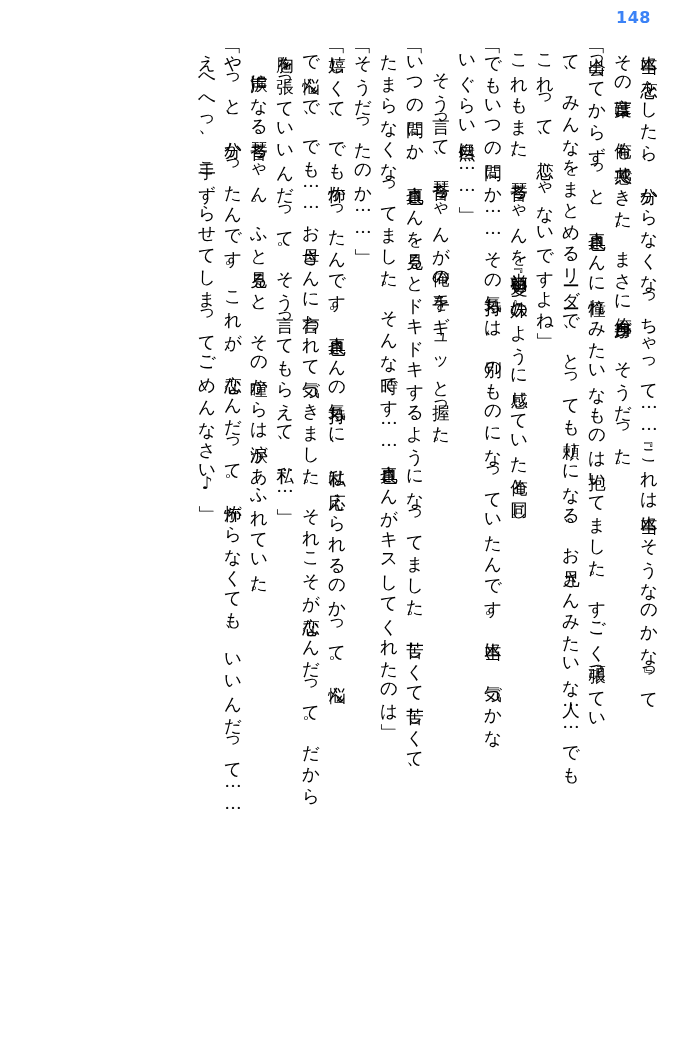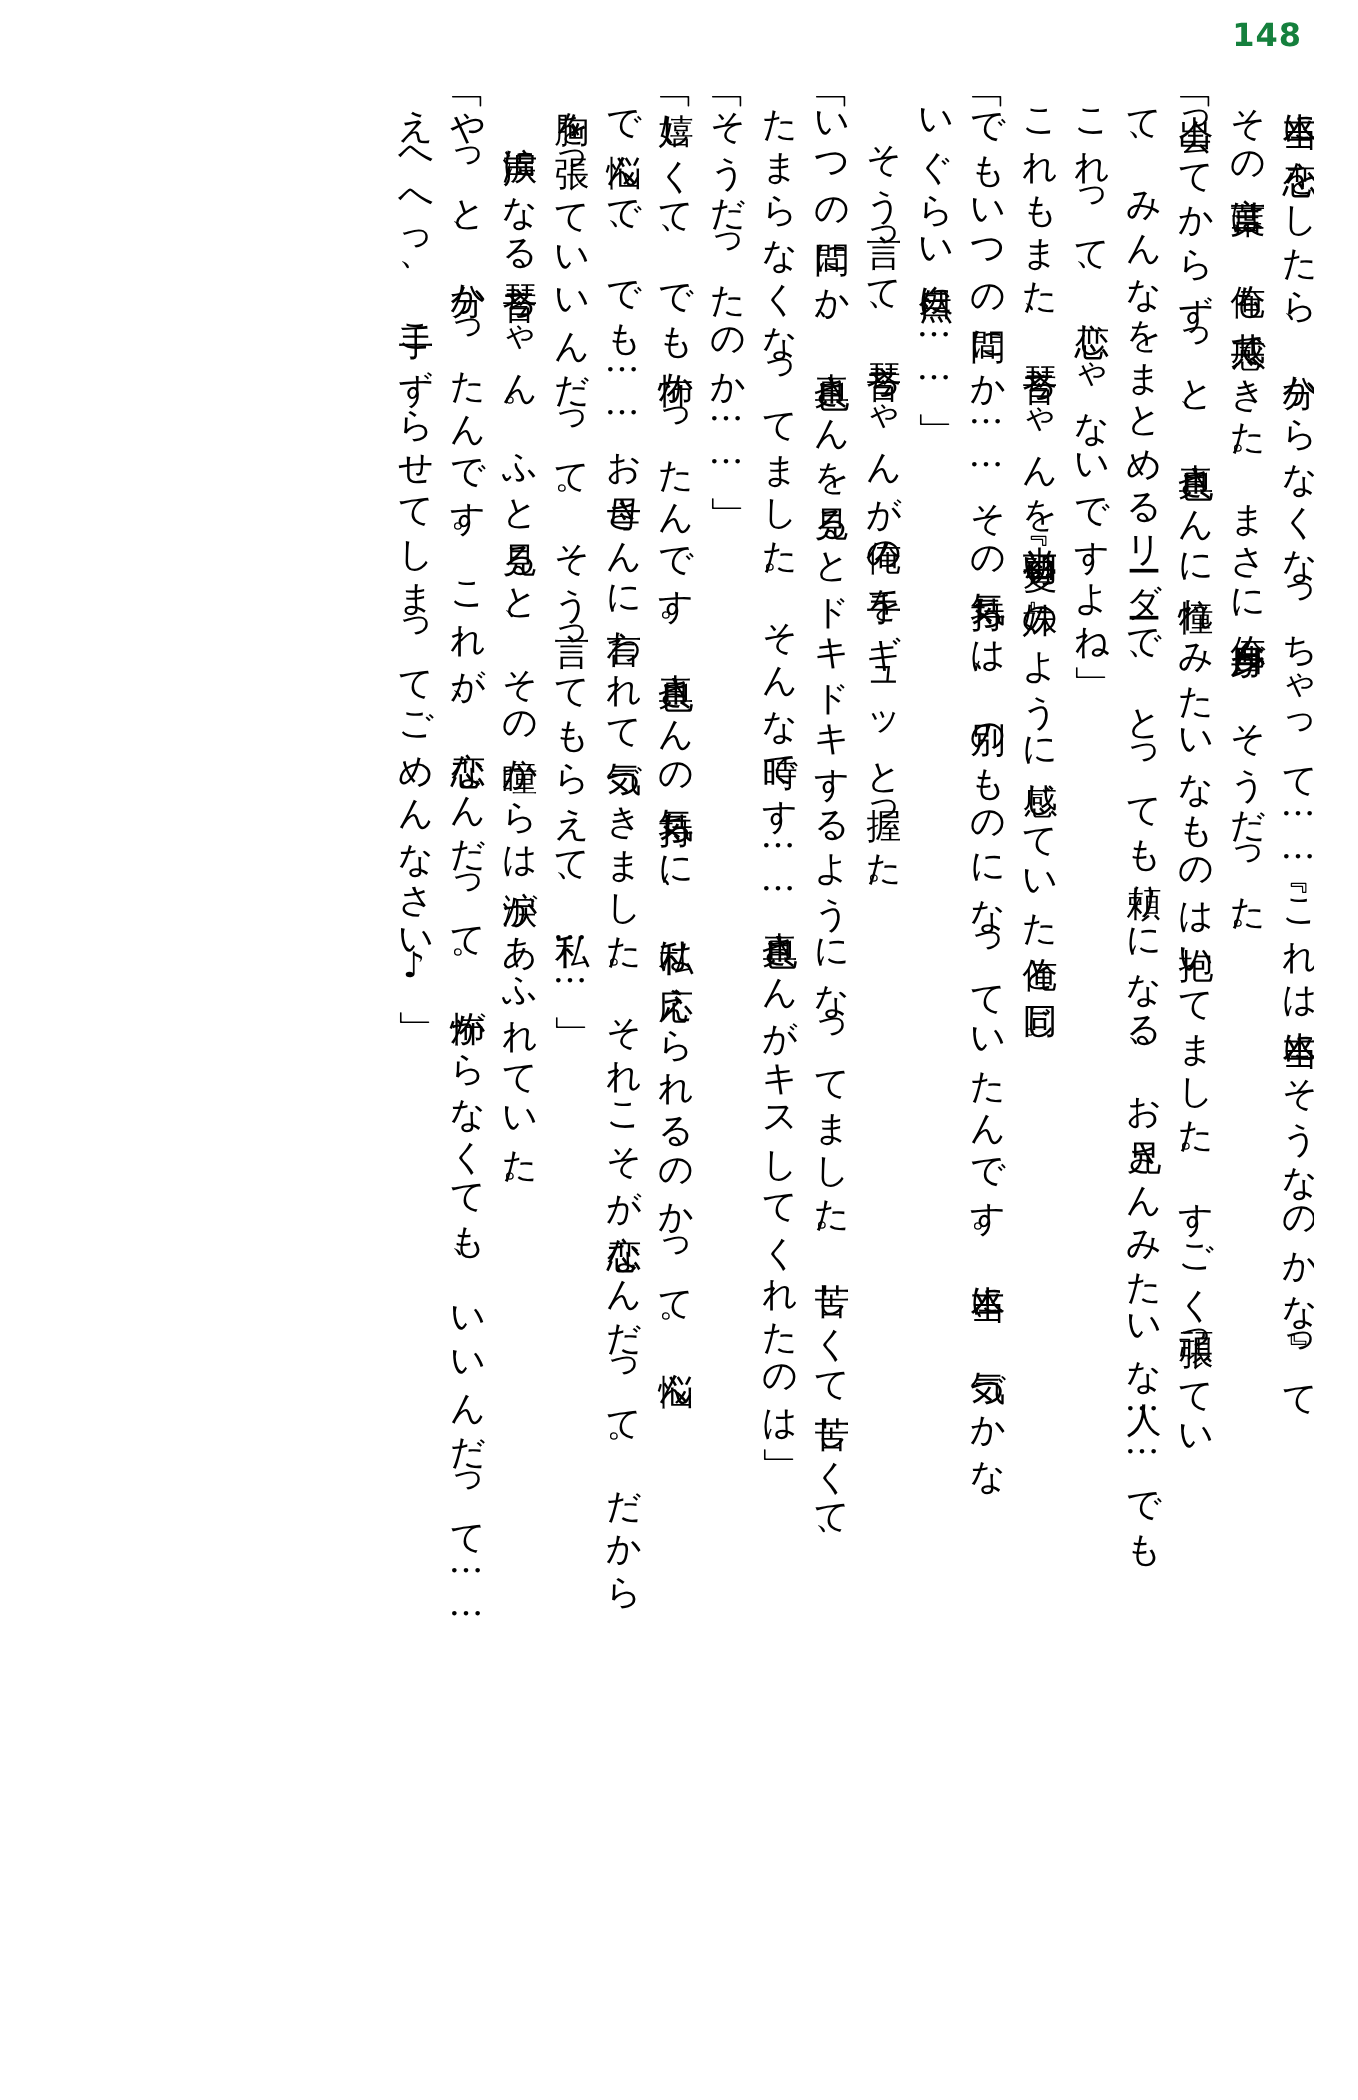--- a/index.html
+++ b/index.html
@@ -20,21 +20,21 @@
     box-sizing: border-box;
   }
   .page-number {
     position: absolute;
     top: 8px;
     right: 28px;
     font-size: 16px;
     font-weight: bold;
     letter-spacing: 0.5px;
     font-family: "DejaVu Sans", "Liberation Sans", sans-serif;
-    color: #15803d;
+    color: #3b82f6;
   }
   .text-frame {
     position: absolute;
     top: 42px;
     left: 22px;
     right: 22px;
     bottom: 8px;
     display: flex;
     flex-direction: row-reverse;
     justify-content: flex-start;

